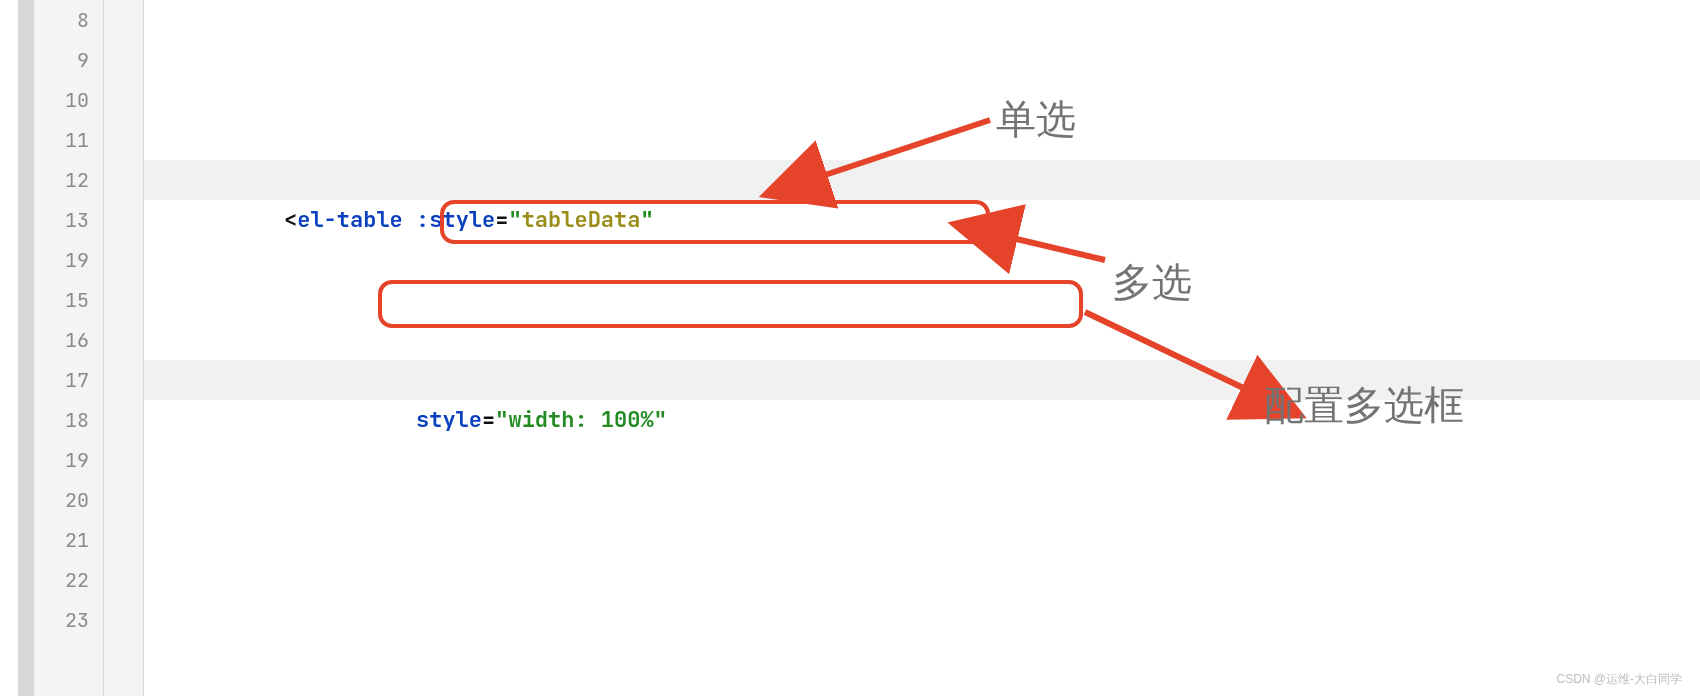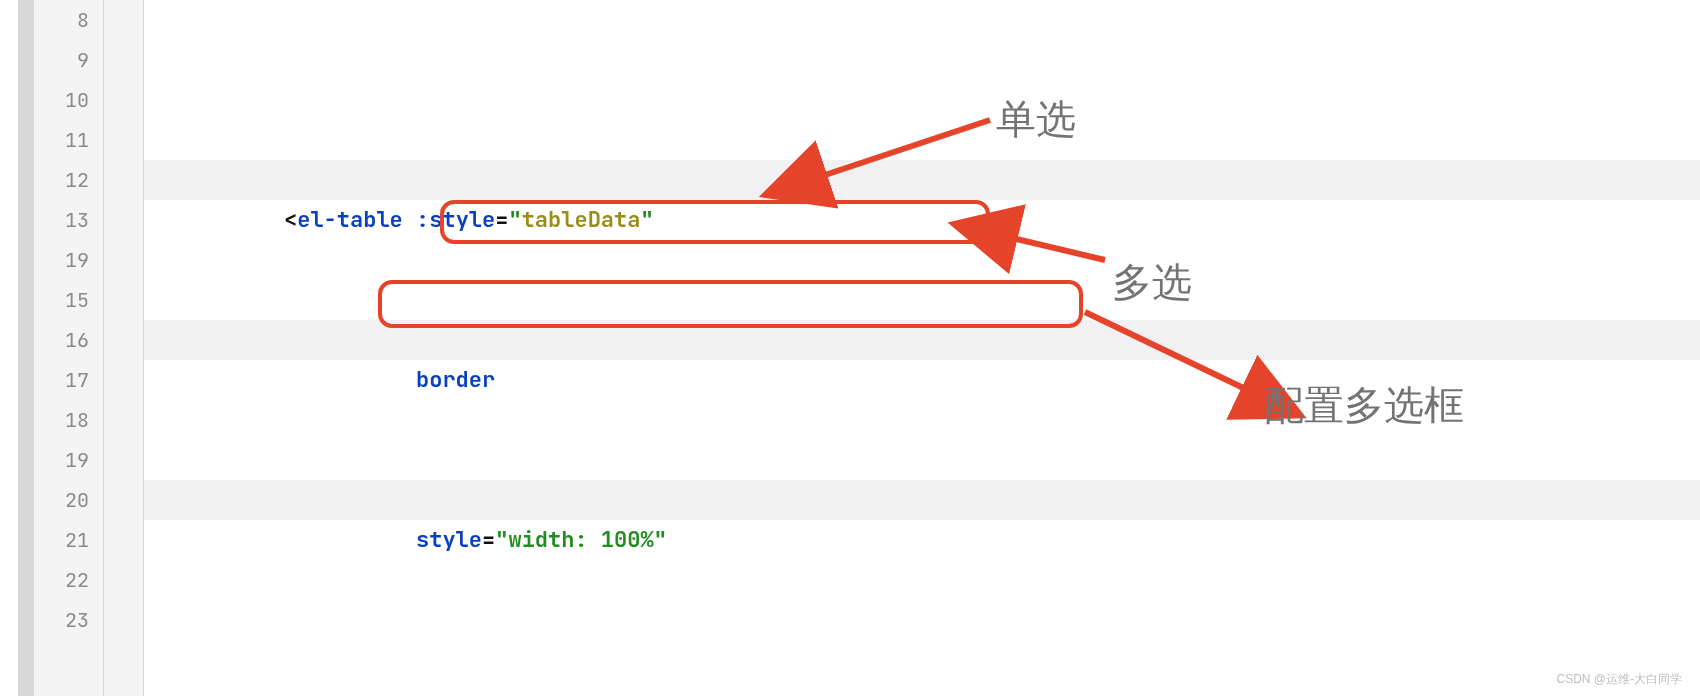--- a/index.html
+++ b/index.html
@@ -112,22 +112,20 @@
     <div>23</div>
   </div>
   <div class="fold"></div>
 
   <div class="code">
 
 
     <div class="row dimmed">
       <span class="hl-band" style="width:720px"></span>    <span class="punct">&lt;</span><span class="tag">el-table</span> <span class="attr">:style</span><span class="norm">=</span><span class="str">"</span><span class="val2">tableData</span><span class="str">"</span></div>
 
-    <div class="row dimmed">
-      <span class="hl-band" style="width:1530px"></span>              <span class="attr">border</span></div>
 
     <div class="row dimmed">
       <span class="hl-band" style="width:1530px"></span>              <span class="attr">style</span><span class="norm">=</span><span class="str">"</span><span class="str">width: 100%</span><span class="str">"</span></div>
 
     
 
     
 
     
 

